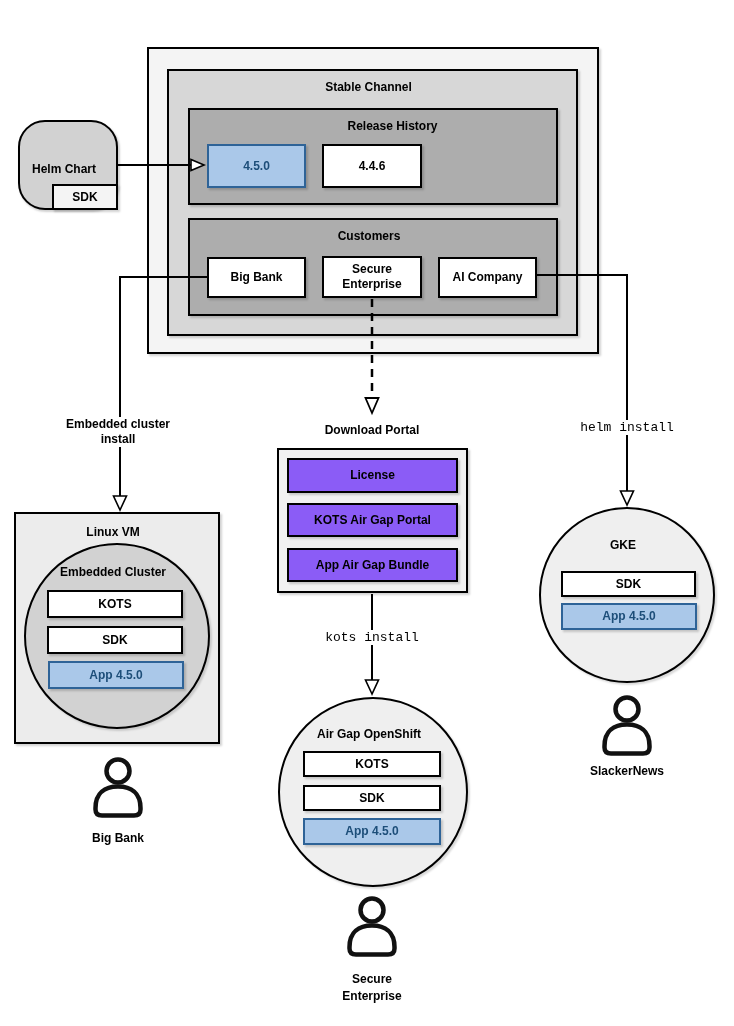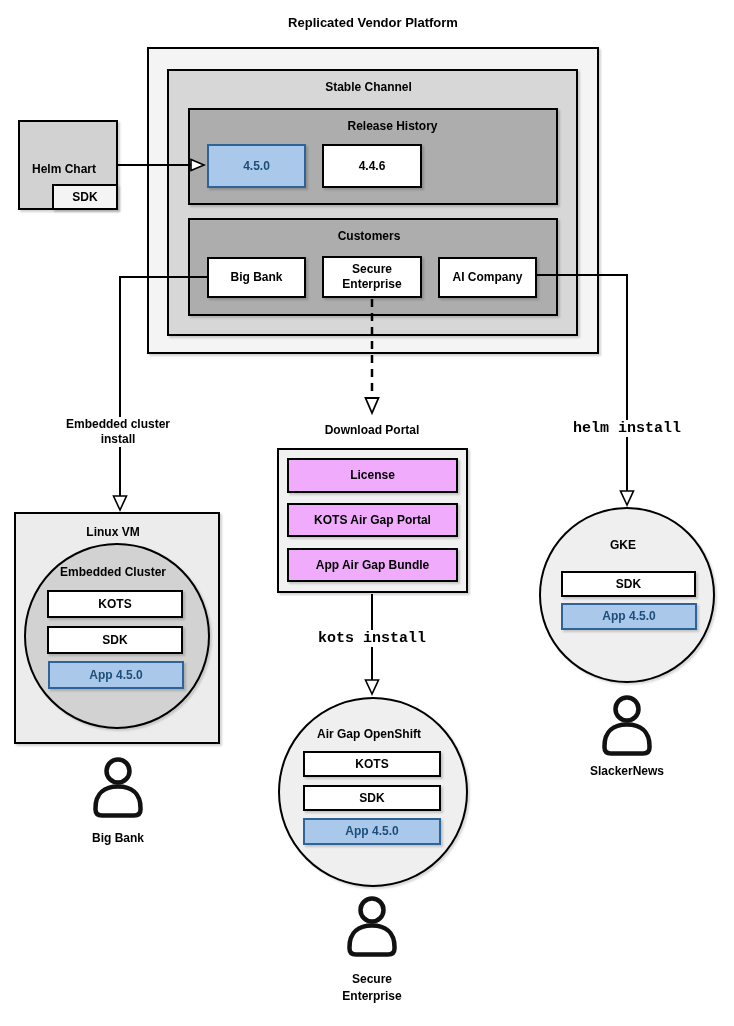--- a/index.html
+++ b/index.html
@@ -8,33 +8,32 @@
     font-family:"Liberation Sans",sans-serif;color:#000;overflow:hidden;
   }
   .abs{position:absolute;box-sizing:border-box;}
   .box{border:2px solid #000;box-shadow:1.5px 2px 2px rgba(0,0,0,0.18);}
   .lbl{font-weight:700;font-size:12px;line-height:15px;text-align:center;}
   .center{display:flex;align-items:center;justify-content:center;text-align:center;}
   .preline{white-space:pre-line;}
   .titlebar{position:absolute;left:0;right:8px;font-weight:700;font-size:12px;text-align:center;}
   .whitebox{background:#ffffff;}
   .bluebox{background:#AAC8E9;border:2px solid #2E6397;color:#1D4E79;}
-  .graybox{background:#f0abfc;}
+  .graybox{background:#8b5cf6;}
   .circle{border-radius:50%;border:2px solid #000000;box-shadow:2px 2px 2px rgba(0,0,0,0.15);}
-  .mono{font-family:"Liberation Mono","DejaVu Sans Mono",monospace;font-weight:700;font-size:15px;}
+  .mono{font-family:"Liberation Mono","DejaVu Sans Mono",monospace;font-weight:400;font-size:13px;}
   .linelabel{background:#ffffff;z-index:6;}
   svg.overlay{position:absolute;left:0;top:0;z-index:5;pointer-events:none;}
   .person{position:absolute;z-index:4;}
 </style>
 </head>
 <body>
 
 <div class="canvas">
 
-  <div class="abs lbl" style="left:147px;top:15px;width:452px;font-size:13px;">Replicated Vendor Platform</div>
 
   <div class="abs box" style="left:147px;top:47px;width:452px;height:307px;background:#F4F4F4;"></div>
 
   <div class="abs box" style="left:167px;top:69px;width:411px;height:267px;background:#D7D7D7;">
     <div class="titlebar" style="top:9px;">Stable Channel</div>
   </div>
 
   <div class="abs box" style="left:188px;top:108px;width:370px;height:97px;background:#ADADAD;">
     <div class="titlebar" style="top:9px;margin-left:47px;">Release History</div>
   </div>
@@ -42,21 +41,21 @@
   <div class="abs box whitebox center lbl" style="left:322px;top:144px;width:100px;height:44px;">4.4.6</div>
 
   <div class="abs box" style="left:188px;top:218px;width:370px;height:98px;background:#ADADAD;">
     <div class="titlebar" style="top:9px;">Customers</div>
   </div>
   <div class="abs box whitebox center lbl" style="left:207px;top:257px;width:99px;height:41px;">Big Bank</div>
   <div class="abs box whitebox center lbl preline" style="left:322px;top:256px;width:100px;height:42px;">Secure
 Enterprise</div>
   <div class="abs box whitebox center lbl" style="left:438px;top:257px;width:99px;height:41px;">AI Company</div>
 
-  <div class="abs box" style="left:18px;top:120px;width:100px;height:90px;background:#D2D2D2;">
+  <div class="abs box" style="left:18px;top:120px;width:100px;height:90px;background:#D2D2D2;border-radius:27px;">
     <div class="titlebar" style="top:40px;">Helm Chart</div>
   </div>
   <div class="abs box center lbl" style="left:52px;top:184px;width:66px;height:26px;background:#F4F4F4;">SDK</div>
 
   <div class="abs lbl" style="left:292px;top:423px;width:160px;">Download Portal</div>
   <div class="abs box" style="left:277px;top:448px;width:191px;height:145px;background:#F1F1F1;"></div>
   <div class="abs box graybox center lbl" style="left:287px;top:458px;width:171px;height:35px;">License</div>
   <div class="abs box graybox center lbl" style="left:287px;top:503px;width:171px;height:34px;">KOTS Air Gap Portal</div>
   <div class="abs box graybox center lbl" style="left:287px;top:548px;width:171px;height:34px;">App Air Gap Bundle</div>
 

